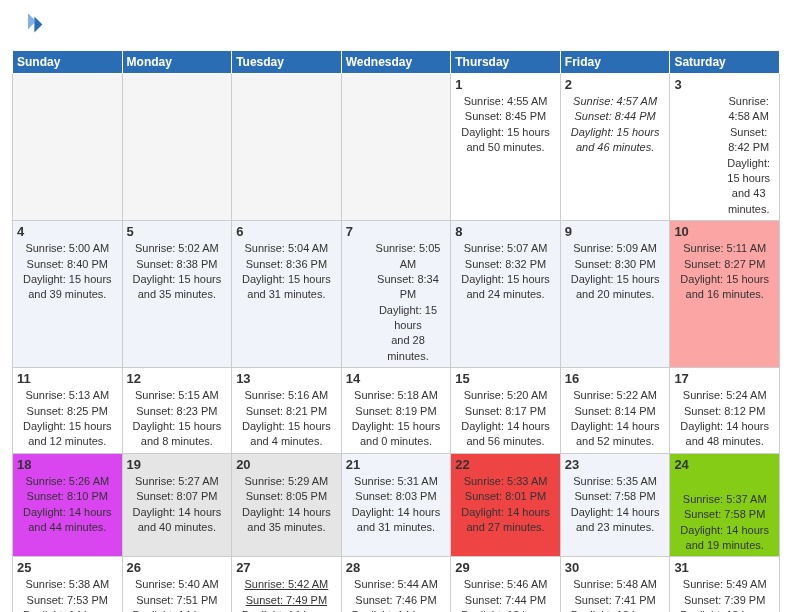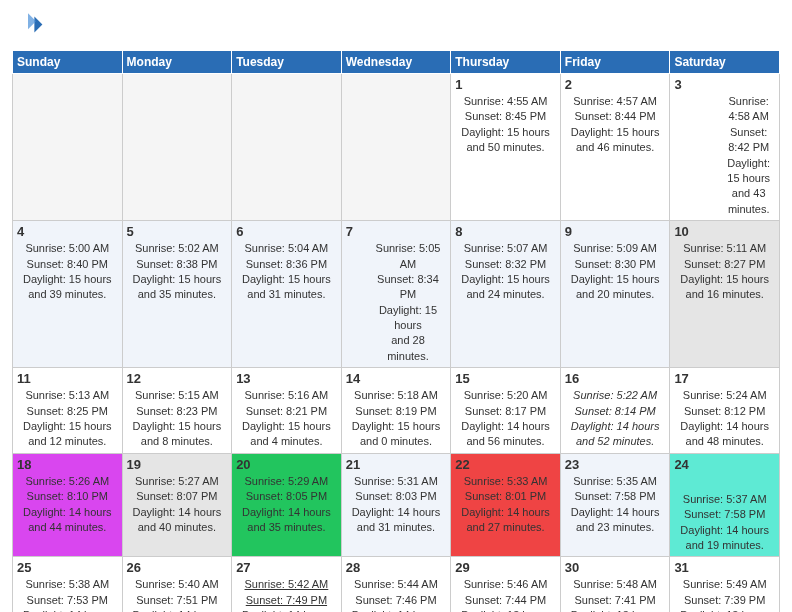--- a/index.html
+++ b/index.html
@@ -142,21 +142,21 @@
           <td class="empty"></td>
           <td>
             <span class="day-num">1</span>
             <div class="day-info" style="white-space: pre-line;">Sunrise: 4:55 AM
 Sunset: 8:45 PM
 Daylight: 15 hours
 and 50 minutes.</div>
           </td>
           <td>
             <span class="day-num">2</span>
-            <div class="day-info" style="white-space: pre-line;">Sunrise: 4:57 AM
+            <div class="day-info" style="white-space: pre-line; font-style: italic;">Sunrise: 4:57 AM
 Sunset: 8:44 PM
 Daylight: 15 hours
 and 46 minutes.</div>
           </td>
           <td>
             <span class="day-num">3</span>
             <div class="day-info" style="white-space: pre-line; margin-left: 48px;">Sunrise: 4:58 AM
 Sunset: 8:42 PM
 Daylight: 15 hours
 and 43 minutes.</div>
@@ -198,21 +198,21 @@
 Daylight: 15 hours
 and 24 minutes.</div>
           </td>
           <td style="background: rgb(240, 244, 250);">
             <span class="day-num">9</span>
             <div class="day-info" style="white-space: pre-line;">Sunrise: 5:09 AM
 Sunset: 8:30 PM
 Daylight: 15 hours
 and 20 minutes.</div>
           </td>
-          <td style="background: #e5e5e5;">
+          <td style="background: #fca5a5;">
             <span class="day-num">10</span>
             <div class="day-info" style="white-space: pre-line;">Sunrise: 5:11 AM
 Sunset: 8:27 PM
 Daylight: 15 hours
 and 16 minutes.</div>
           </td>
         </tr>
         <tr>
           <td>
             <span class="day-num">11</span>
@@ -244,21 +244,21 @@
           </td>
           <td>
             <span class="day-num">15</span>
             <div class="day-info" style="white-space: pre-line;">Sunrise: 5:20 AM
 Sunset: 8:17 PM
 Daylight: 14 hours
 and 56 minutes.</div>
           </td>
           <td>
             <span class="day-num">16</span>
-            <div class="day-info" style="white-space: pre-line; font-style: italic;">Sunrise: 5:22 AM
+            <div class="day-info" style="white-space: pre-line;">Sunrise: 5:22 AM
 Sunset: 8:14 PM
 Daylight: 14 hours
 and 52 minutes.</div>
           </td>
           <td>
             <span class="day-num">17</span>
             <div class="day-info" style="white-space: pre-line;">Sunrise: 5:24 AM
 Sunset: 8:12 PM
 Daylight: 14 hours
 and 48 minutes.</div>
@@ -272,21 +272,21 @@
 Daylight: 14 hours
 and 44 minutes.</div>
           </td>
           <td style="background: #e5e5e5;">
             <span class="day-num">19</span>
             <div class="day-info" style="white-space: pre-line;">Sunrise: 5:27 AM
 Sunset: 8:07 PM
 Daylight: 14 hours
 and 40 minutes.</div>
           </td>
-          <td style="background: #22c55e;">
+          <td style="background: #e5e5e5;">
             <span class="day-num">20</span>
             <div class="day-info" style="white-space: pre-line;">Sunrise: 5:29 AM
 Sunset: 8:05 PM
 Daylight: 14 hours
 and 35 minutes.</div>
           </td>
           <td style="background: rgb(240, 244, 250);">
             <span class="day-num">21</span>
             <div class="day-info" style="white-space: pre-line;">Sunrise: 5:31 AM
 Sunset: 8:03 PM
@@ -300,21 +300,21 @@
 Daylight: 14 hours
 and 27 minutes.</div>
           </td>
           <td style="background: rgb(240, 244, 250);">
             <span class="day-num">23</span>
             <div class="day-info" style="white-space: pre-line;">Sunrise: 5:35 AM
 Sunset: 7:58 PM
 Daylight: 14 hours
 and 23 minutes.</div>
           </td>
-          <td style="background: #5eead4;">
+          <td style="background: #84cc16;">
             <span class="day-num">24</span>
             <div class="day-info" style="white-space: pre-line; margin-top: 20px;">Sunrise: 5:37 AM
 Sunset: 7:58 PM
 Daylight: 14 hours
 and 19 minutes.</div>
           </td>
         </tr>
         <tr>
           <td>
             <span class="day-num">25</span>

